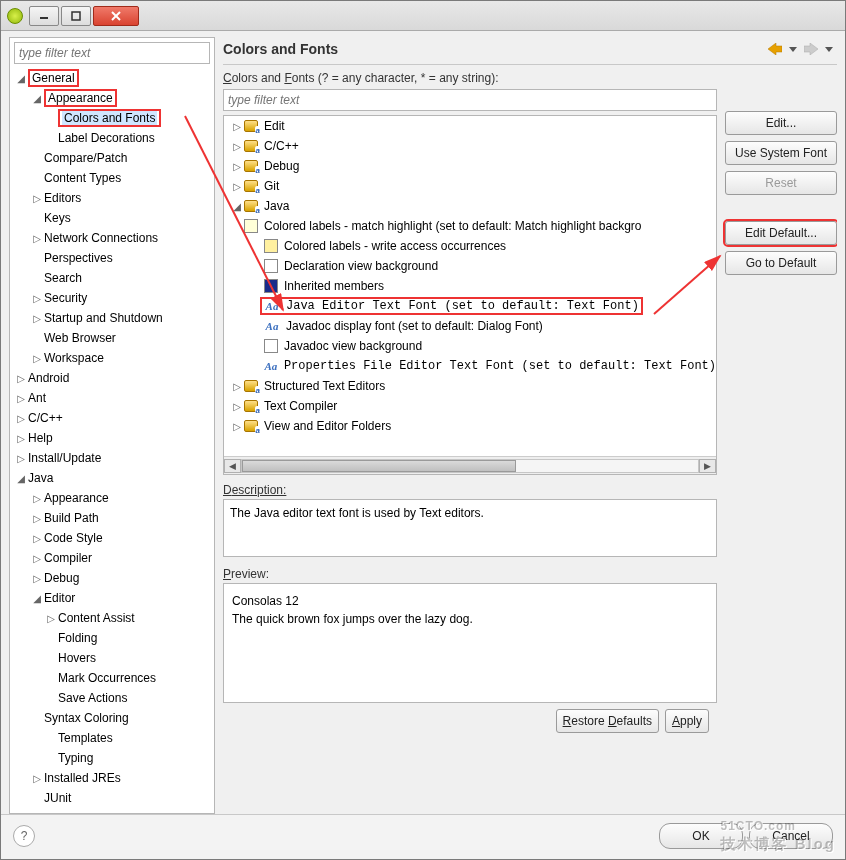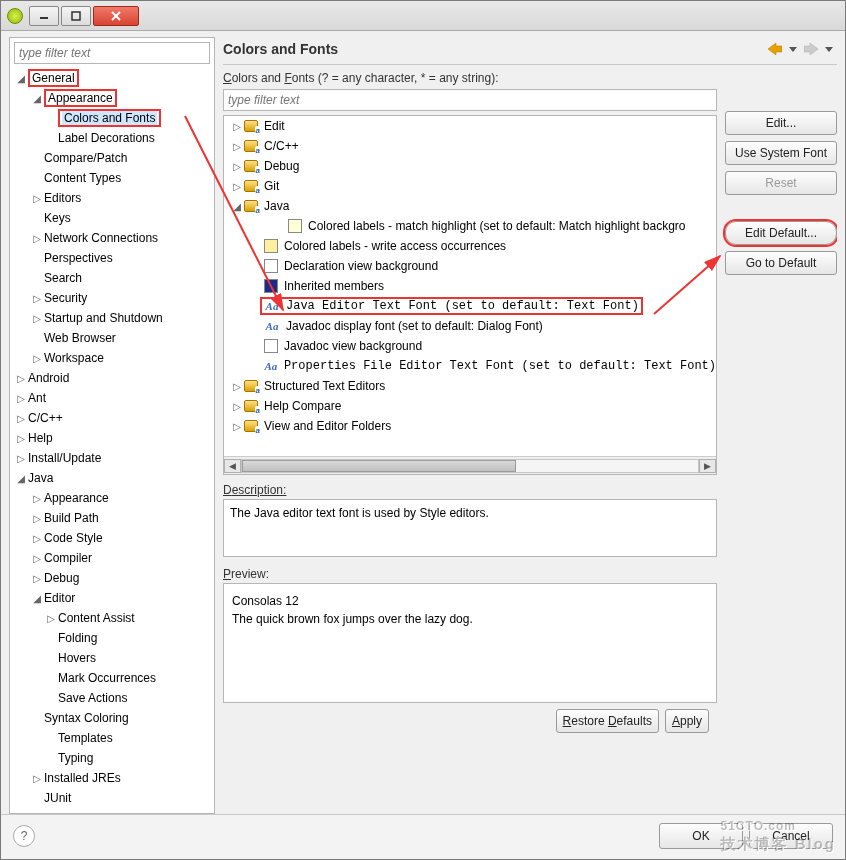--- a/index.html
+++ b/index.html
@@ -57,28 +57,28 @@
 
 .desc-label { margin-top: 8px; color: #333; text-decoration: underline;}
 .desc-label .nou { text-decoration: none;}
 .desc-box { border: 1px solid #b6b6b6; background: #fff; padding: 6px; height: 58px; margin-top: 2px; }
 .prev-label { margin-top: 10px; color: #333;}
 .prev-box { border: 1px solid #b6b6b6; background: #fff; padding: 8px; height: 120px; margin-top: 2px; font-family: Consolas, monospace; line-height: 18px;}
 
 .cf-right { width: 112px; display: flex; flex-direction: column; gap: 6px; padding-top: 40px;}
 .btn { border: 1px solid #9a9a9a; background: linear-gradient(#fdfdfd,#e6e6e6); padding: 4px 6px; text-align: center; border-radius: 3px; color: #222; }
 .btn.disabled { color: #9a9a9a; }
-.btn.hl-red { outline: 2px solid #e33; border-radius: 11px; }
+.btn.hl-red { outline: 2px solid #e33; }
 
 
 .bottom-right { display: flex; justify-content: flex-end; gap: 6px; padding-right: 8px; margin-top: 6px;}
 .dialog-footer { display: flex; align-items: center; padding: 8px 12px 10px 12px; border-top: 1px solid #c8c8c8; background: #f3f3f3;}
 .help-icon { width: 22px; height: 22px; border: 1px solid #aaa; border-radius: 50%; display: flex; align-items: center; justify-content: center; color: #666; background: #fff; }
 .dialog-footer .spacer { flex: 1; }
-.dialog-footer .btn { min-width: 84px; padding: 5px 16px;}
+.dialog-footer .btn { min-width: 84px; padding: 5px 16px; border-radius: 11px;}
 
 
 .overlay { position: absolute; left:0; top:0; width:846px; height:860px; pointer-events:none; }
 
 .watermark { position: absolute; right: 10px; bottom: 6px; color: rgba(0,0,0,0.25); font-weight: bold; font-size: 18px; letter-spacing: 1px; text-shadow: 1px 1px 0 #fff;}
 .watermark .sub { display:block; font-size: 15px; letter-spacing: 2px;}
 </style>
 </head>
 <body>
 
@@ -296,21 +296,21 @@
                 <div class="cf-row" style="padding-left:6px">
                     <span class="tree-arrow">▷</span>
                     <span class="folder-icon"></span>
                     <span class="tree-label">Git</span>
                   </div>
                 <div class="cf-row" style="padding-left:6px">
                     <span class="tree-arrow">◢</span>
                     <span class="folder-icon"></span>
                     <span class="tree-label">Java</span>
                   </div>
-                <div class="cf-row" style="padding-left:64px">
+                <div class="cf-row" style="padding-left:20px">
                     <span class="swatch" style="background:#ffffd8"></span>
                     <span class="tree-label">Colored labels - match highlight (set to default: Match highlight backgro</span>
                   </div>
                 <div class="cf-row" style="padding-left:40px">
                     <span class="swatch" style="background:#fff0a0"></span>
                     <span class="tree-label">Colored labels - write access occurrences</span>
                   </div>
                 <div class="cf-row" style="padding-left:40px">
                     <span class="swatch" style="background:#ffffff"></span>
                     <span class="tree-label">Declaration view background</span>
@@ -338,39 +338,39 @@
                     <span class="tree-label monof">Properties File Editor Text Font (set to default: Text Font)</span>
                   </div>
                 <div class="cf-row" style="padding-left:6px">
                     <span class="tree-arrow">▷</span>
                     <span class="folder-icon"></span>
                     <span class="tree-label">Structured Text Editors</span>
                   </div>
                 <div class="cf-row" style="padding-left:6px">
                     <span class="tree-arrow">▷</span>
                     <span class="folder-icon"></span>
-                    <span class="tree-label">Help Compare</span>
+                    <span class="tree-label">Text Compiler</span>
                   </div>
                 <div class="cf-row" style="padding-left:6px">
                     <span class="tree-arrow">▷</span>
                     <span class="folder-icon"></span>
                     <span class="tree-label">View and Editor Folders</span>
                   </div>
               </div>
               <div class="hscroll">
                 <div class="arrbtn">◀</div>
                 <div class="track">
                     <div class="thumb"></div>
                   </div>
                 <div class="arrbtn">▶</div>
               </div>
             </div>
 
             <div class="desc-label"><span>D</span><span class="nou" style="text-decoration:none">escription:</span></div>
-            <div class="desc-box">The Java editor text font is used by Style editors.</div>
+            <div class="desc-box">The Java editor text font is used by Text editors.</div>
 
             <div class="prev-label"><span style="text-decoration:underline">P</span>review:</div>
             <div class="prev-box">
               <div>Consolas 12</div>
               <div>The quick brown fox jumps over the lazy dog.</div>
             </div>
 
             <div class="bottom-right">
               <div class="btn"><span style="text-decoration:underline">R</span>estore <span style="text-decoration:underline">D</span>efaults</div>
               <div class="btn"><span style="text-decoration:underline">A</span>pply</div>

